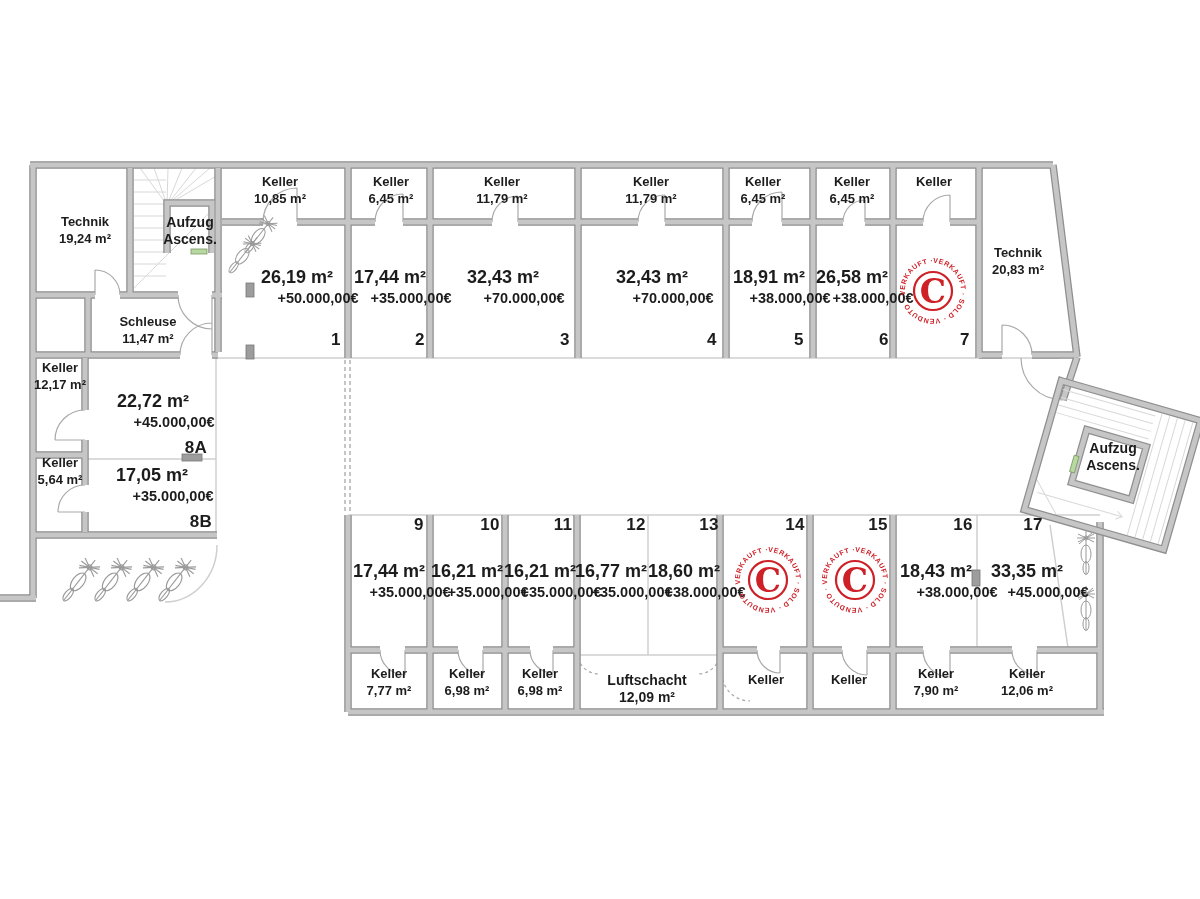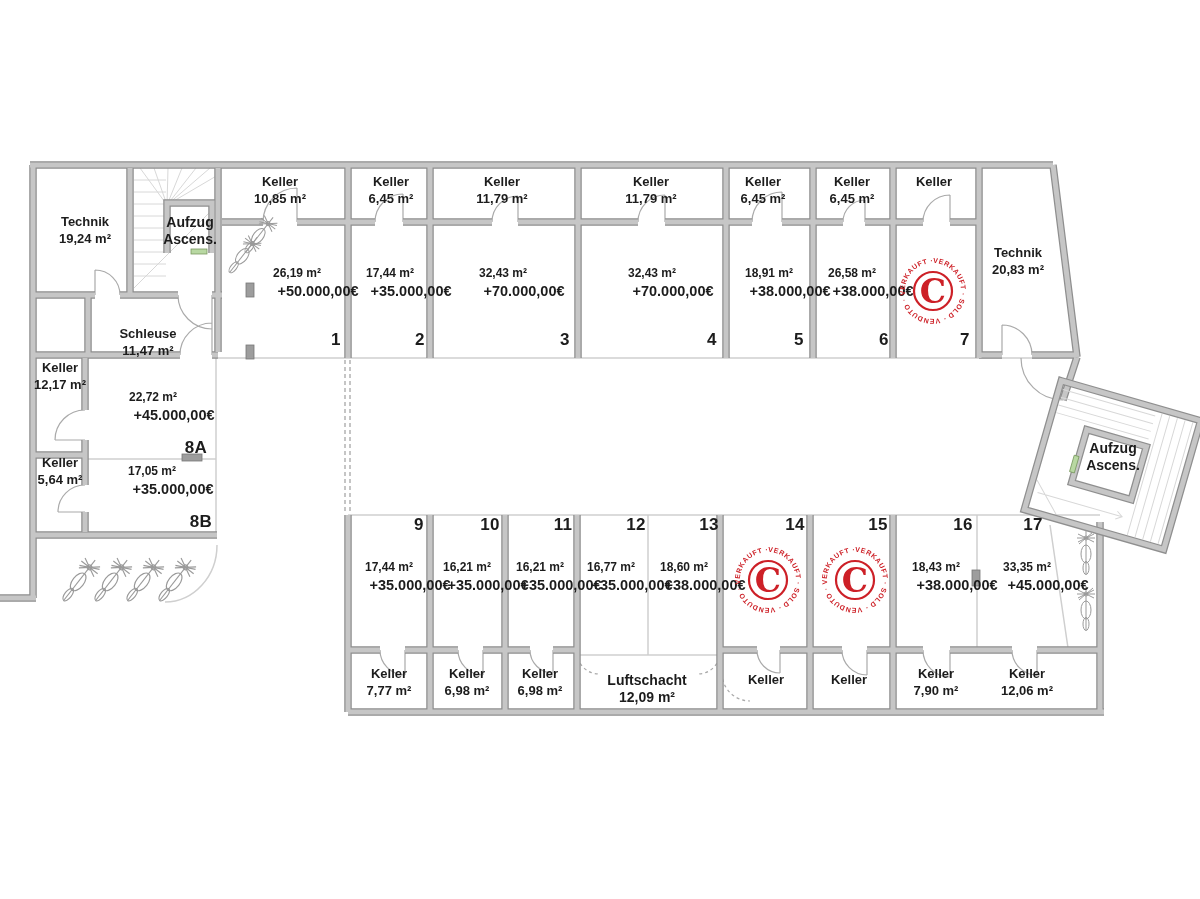--- a/index.html
+++ b/index.html
@@ -3,21 +3,21 @@
 <meta charset="utf-8">
 <style>
   html,body{margin:0;padding:0;background:#fff;}
   body{width:1200px;height:899px;font-family:"Liberation Sans",sans-serif;}
   .plan{position:relative;width:1200px;height:899px;background:#fff;overflow:hidden;}
   svg.bp{position:absolute;left:0;top:0;}
   .lbl{position:absolute;transform:translateX(-50%);text-align:center;color:#1c1c1c;white-space:nowrap;font-weight:bold;}
   .room{font-size:13px;line-height:1.3;}
   .small{font-size:14px;line-height:1.18;}
   .main{line-height:1.3;}
-  .main .area{font-size:12px;}
+  .main .area{font-size:18px;}
   .main .price{font-size:14.5px;padding-left:42px;}
   .unum{font-size:17px;font-weight:700;letter-spacing:.3px;}
   .stamp{position:absolute;width:80px;height:80px;}
   .stamp .ctr{font-family:"DejaVu Serif",serif;font-weight:700;font-size:33px;}
   .stamp .ring{font-size:7px;font-weight:700;letter-spacing:.6px;}
 </style>
 </head>
 <body>
 
 <div class="plan">
@@ -137,21 +137,21 @@
   </svg>
 
   <div class="lbl room" style="left:85px;top:214px">
     <div>Technik</div>
       <div>19,24 m²</div>
   </div>
   <div class="lbl small" style="left:190px;top:214px">
     <div>Aufzug</div>
       <div>Ascens.</div>
   </div>
-  <div class="lbl room" style="left:148px;top:326px">
+  <div class="lbl room" style="left:148px;top:314px">
     <div>Schleuse</div>
       <div>11,47 m²</div>
   </div>
   <div class="lbl room" style="left:60px;top:360px">
     <div>Keller</div>
       <div>12,17 m²</div>
   </div>
   <div class="lbl room" style="left:60px;top:455px">
     <div>Keller</div>
       <div>5,64 m²</div>

